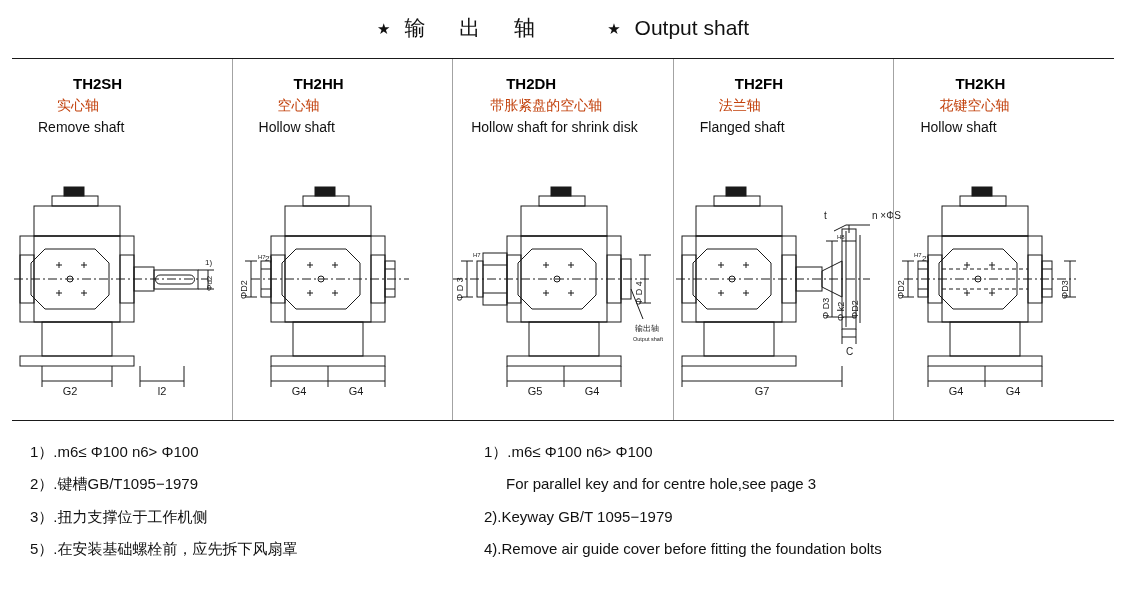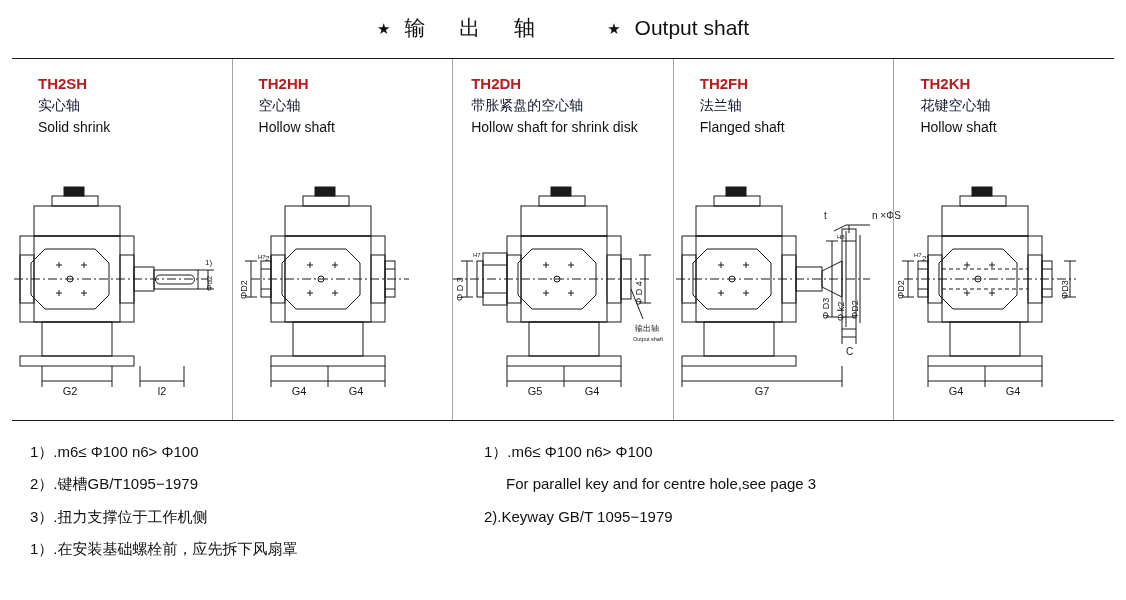--- a/index.html
+++ b/index.html
@@ -37,22 +37,22 @@
   }
   .col{
     position:relative;
     flex:1 1 0;
     height:361px;
     box-sizing:border-box;
   }
   .col + .col{border-left:1px solid #a3a3a3;}
   .col .titles{position:absolute;left:26px;top:16px;}
   .col.c3 .titles{left:18px;}
-  .ttl-code{font-size:15px;font-weight:bold;color:#b91c1c;margin-bottom:5px;}
-  .ttl-cn{font-size:14px;color:#0f172a;margin-bottom:4px;}
+  .ttl-code{font-size:15px;font-weight:bold;color:#000000;margin-bottom:5px;margin-left:35px;}
+  .ttl-cn{font-size:14px;color:#c2410c;margin-bottom:4px;margin-left:19px;}
   .ttl-en{font-size:14px;color:#111;}
 
   .artwork{position:absolute;left:0;top:110px;width:100%;height:250px;}
   svg{display:block;}
 
   
   .notes{position:absolute;left:12px;top:430px;width:1102px;height:160px;}
   .notes-col{position:absolute;top:0;margin-top:10px;}
   .notes-cn{left:18px;width:470px;}
   .notes-en{left:472px;width:640px;}
@@ -79,21 +79,21 @@
   </div>
 
   <div class="rule top"></div>
 
   <div class="cols">
 
     <div class="col c1">
       <div class="titles">
         <div class="ttl-code">TH2SH</div>
         <div class="ttl-cn">实心轴</div>
-        <div class="ttl-en">Solid shrink</div>
+        <div class="ttl-en">Remove shaft</div>
       </div>
       <div class="artwork">
         <svg width="220" height="250" viewBox="0 0 220 250">
           <g fill="none" stroke="#1a1a1a" stroke-width="1">
 
             <rect x="52" y="18" width="20" height="9" fill="#1a1a1a"></rect>
             <rect x="40" y="27" width="46" height="10"></rect>
 
             <rect x="22" y="37" width="86" height="30"></rect>
 
@@ -414,22 +414,23 @@
 
   </div>
 
   <div class="rule bottom"></div>
 
   <div class="notes">
     <div class="notes-col notes-cn">
       <div class="note">1）.m6≤ Φ100   n6&gt; Φ100</div>
       <div class="note">2）.键槽GB/T1095−1979</div>
       <div class="note">3）.扭力支撑位于工作机侧</div>
-      <div class="note">1）.在安装基础螺栓前，应先拆下风扇罩</div>
+      <div class="note">5）.在安装基础螺栓前，应先拆下风扇罩</div>
     </div>
     <div class="notes-col notes-en">
       <div class="note">1）.m6≤ Φ100    n6&gt; Φ100</div>
       <div class="note indent-en">For parallel key and for centre hole,see page 3</div>
       <div class="note">2).Keyway GB/T 1095−1979</div>
+      <div class="note">4).Remove air guide cover before fitting the foundation bolts</div>
     </div>
   </div>
 
 </div>
 
 </body></html>

